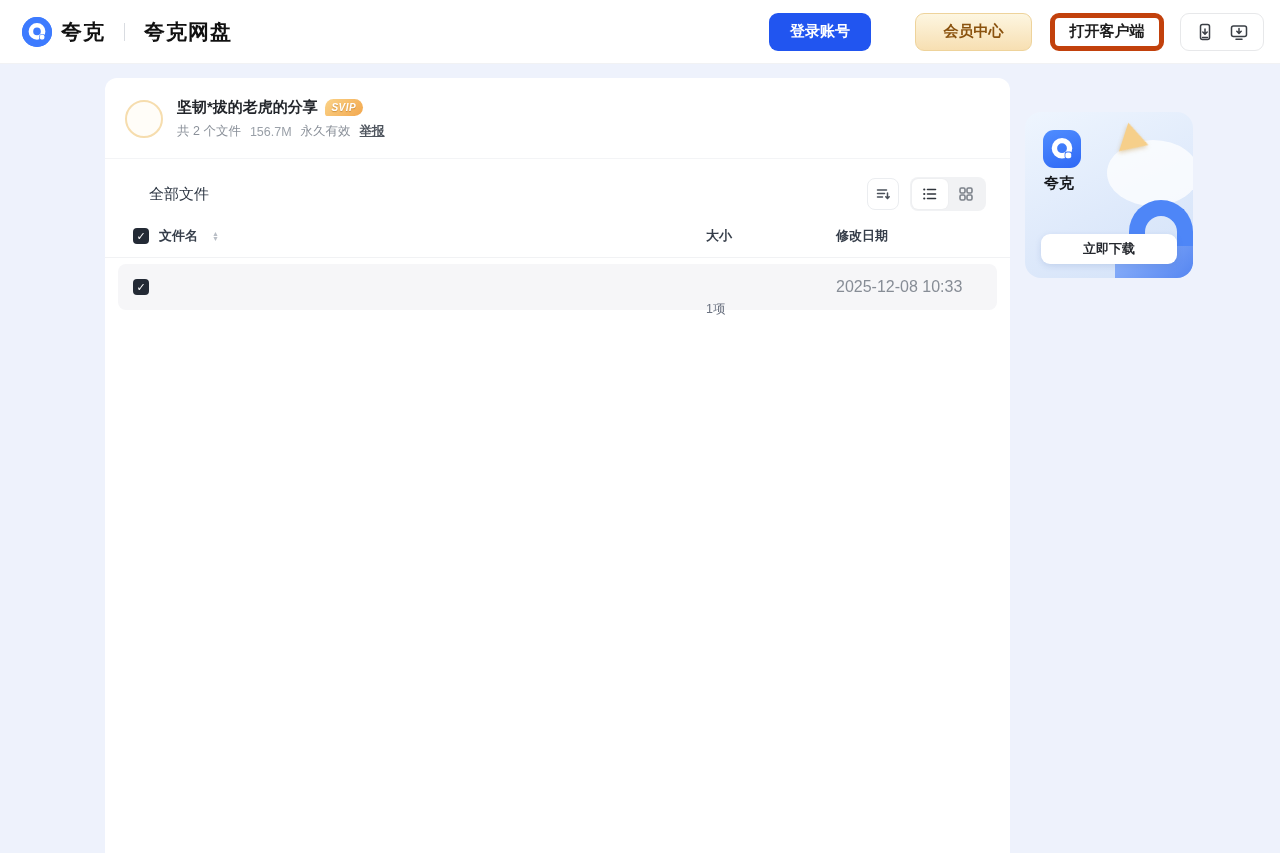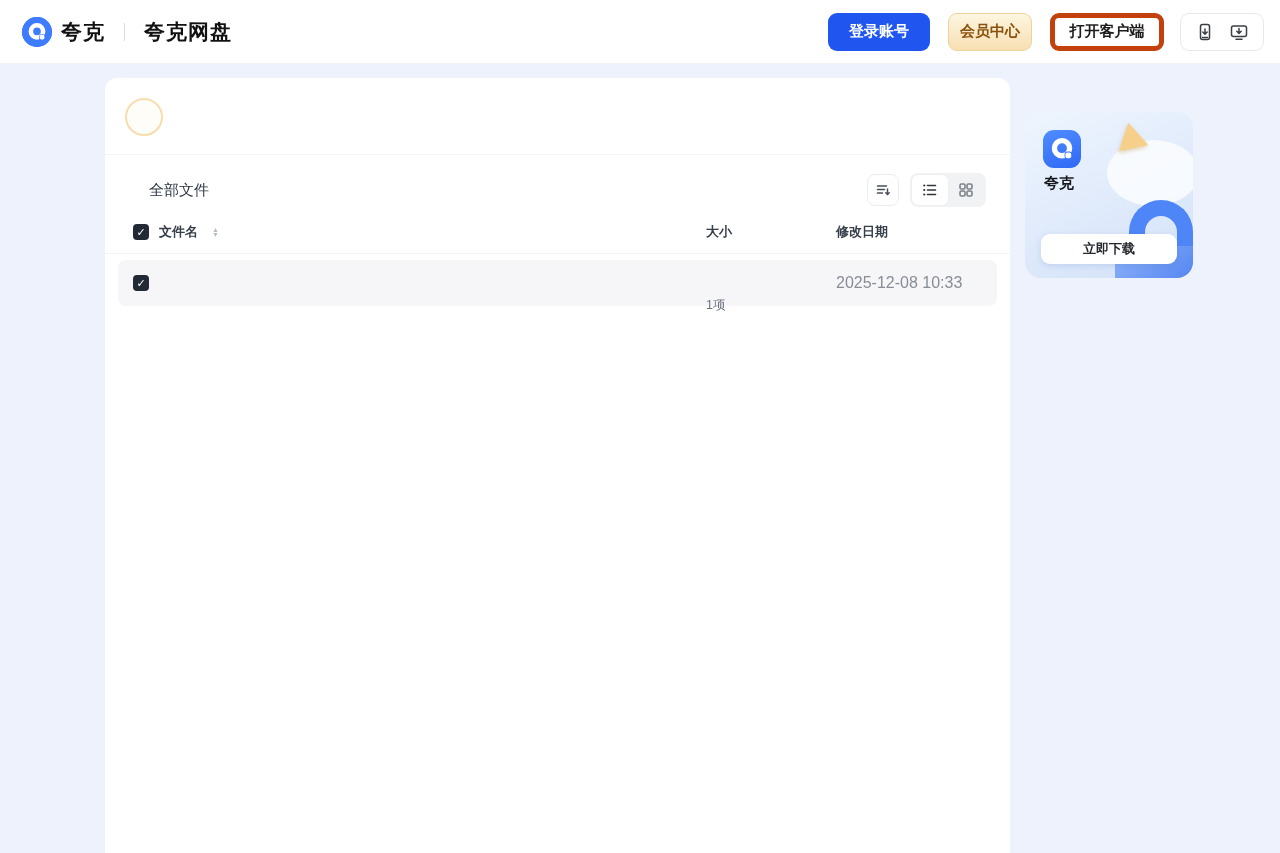--- a/index.html
+++ b/index.html
@@ -11,22 +11,22 @@
             border-bottom:1px solid #f1f2f4; display:flex; align-items:center; padding:0 16px 0 22px; z-index:5; }
   .logo-wrap { display:flex; align-items:center; gap:9px; }
   .logo-circle { width:30px; height:30px; border-radius:50%; background:#3D7BFF; position:relative; flex:0 0 auto; }
   .logo-circle svg { position:absolute; inset:0; }
   .logo-text { font-size:21px; font-weight:bold; color:#111; letter-spacing:1px; }
   .logo-div { width:1px; height:18px; background:#d9dce1; margin:0 10px; }
   .topbar-spacer { flex:1; }
   .btn { height:38px; border-radius:9px; display:inline-flex; align-items:center; justify-content:center;
          font-size:15px; font-weight:bold; cursor:pointer; }
   .btn-login { width:102px; background:#2155F0; color:#fff; margin-right:18px; }
-  .btn-vip { width:84px; background:linear-gradient(180deg,#fdf6e1 0%,#f7dfb2 100%);
-             border:1px solid #eed39b; color:#8a520e; margin-right:18px; }
+  .btn-vip { width:117px; background:linear-gradient(180deg,#fdf6e1 0%,#f7dfb2 100%);
+             border:1px solid #eed39b; color:#8a520e; margin-right:18px;margin-left:26px; }
   .btn-client { width:114px; background:#fff; border:5px solid #c2410c; color:#1c1c1c; margin-right:16px; }
   .icon-group { width:84px; height:38px; border:1px solid #e7e8ea; border-radius:9px; background:#fff;
                 display:flex; align-items:center; justify-content:space-evenly; }
   .icon-group .dl-icon { width:18px; height:18px; display:flex; cursor:pointer; }
 
   
   .main-card { position:absolute; left:105px; top:78px; width:905px; height:775px; background:#ffffff;
                border-radius:12px 12px 0 0; }
   .share-head { display:flex; align-items:center; padding:20px 20px 18px 20px; border-bottom:1px solid #f3f4f6; }
   .avatar { width:38px; height:38px; border-radius:50%; border:2px solid #f6ddae; background:#fffdf8; flex:0 0 auto; }
@@ -134,20 +134,32 @@
         <path d="M6 16.2 h6" stroke-linecap="round"></path>
       </svg>
     </span>
   </div>
 </div>
 
 <div class="main-card">
 
   <div class="share-head">
     <div class="avatar"></div>
+    <div class="share-info">
+      <div class="share-title-row">
+        <span class="share-title">坚韧*拔的老虎的分享</span>
+        <span class="svip-badge">SVIP</span>
+      </div>
+      <div class="share-meta">
+        <span>共 2 个文件</span>
+        <span class="size">156.7M</span>
+        <span>永久有效</span>
+        <span class="report-link">举报</span>
+      </div>
+    </div>
   </div>
 
   <div class="section-row">
     <span class="section-title">全部文件</span>
     <div class="section-tools">
       <div class="sort-btn">
         <svg viewBox="0 0 16 16" width="16" height="16" fill="none" stroke="#4a5059" stroke-width="1.5">
           <path d="M2.5 4 h9 M2.5 7.5 h7 M2.5 11 h5" stroke-linecap="round"></path>
           <path d="M12.5 7 v5.5 M10.8 10.8 L12.5 12.6 L14.2 10.8" stroke-linecap="round" stroke-linejoin="round"></path>
         </svg>

